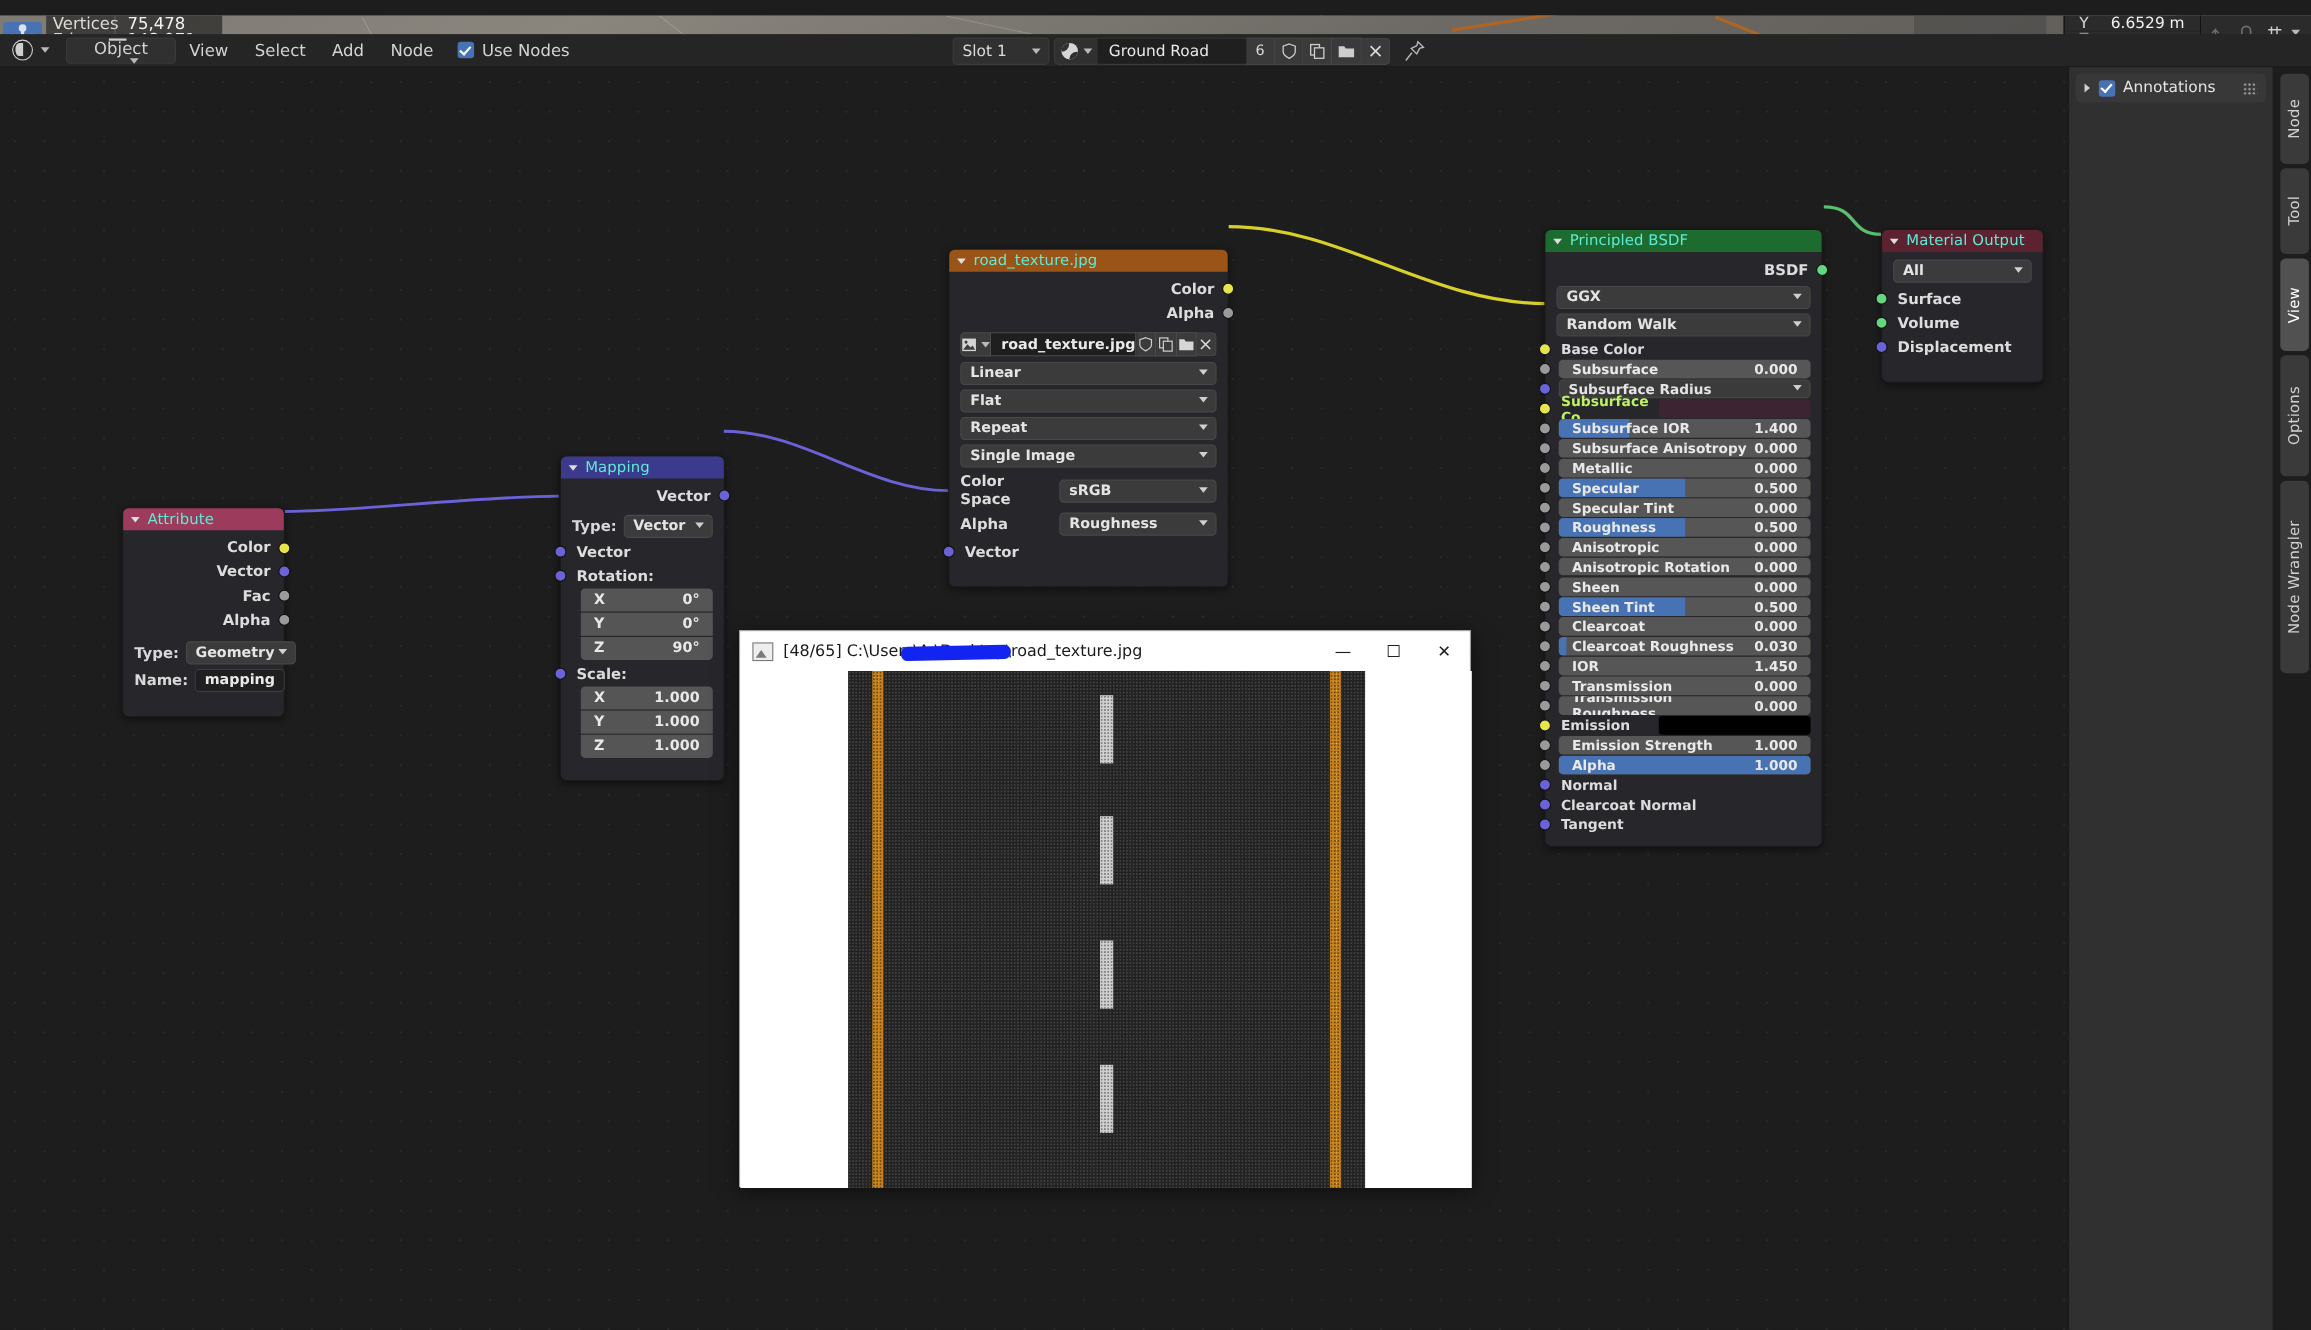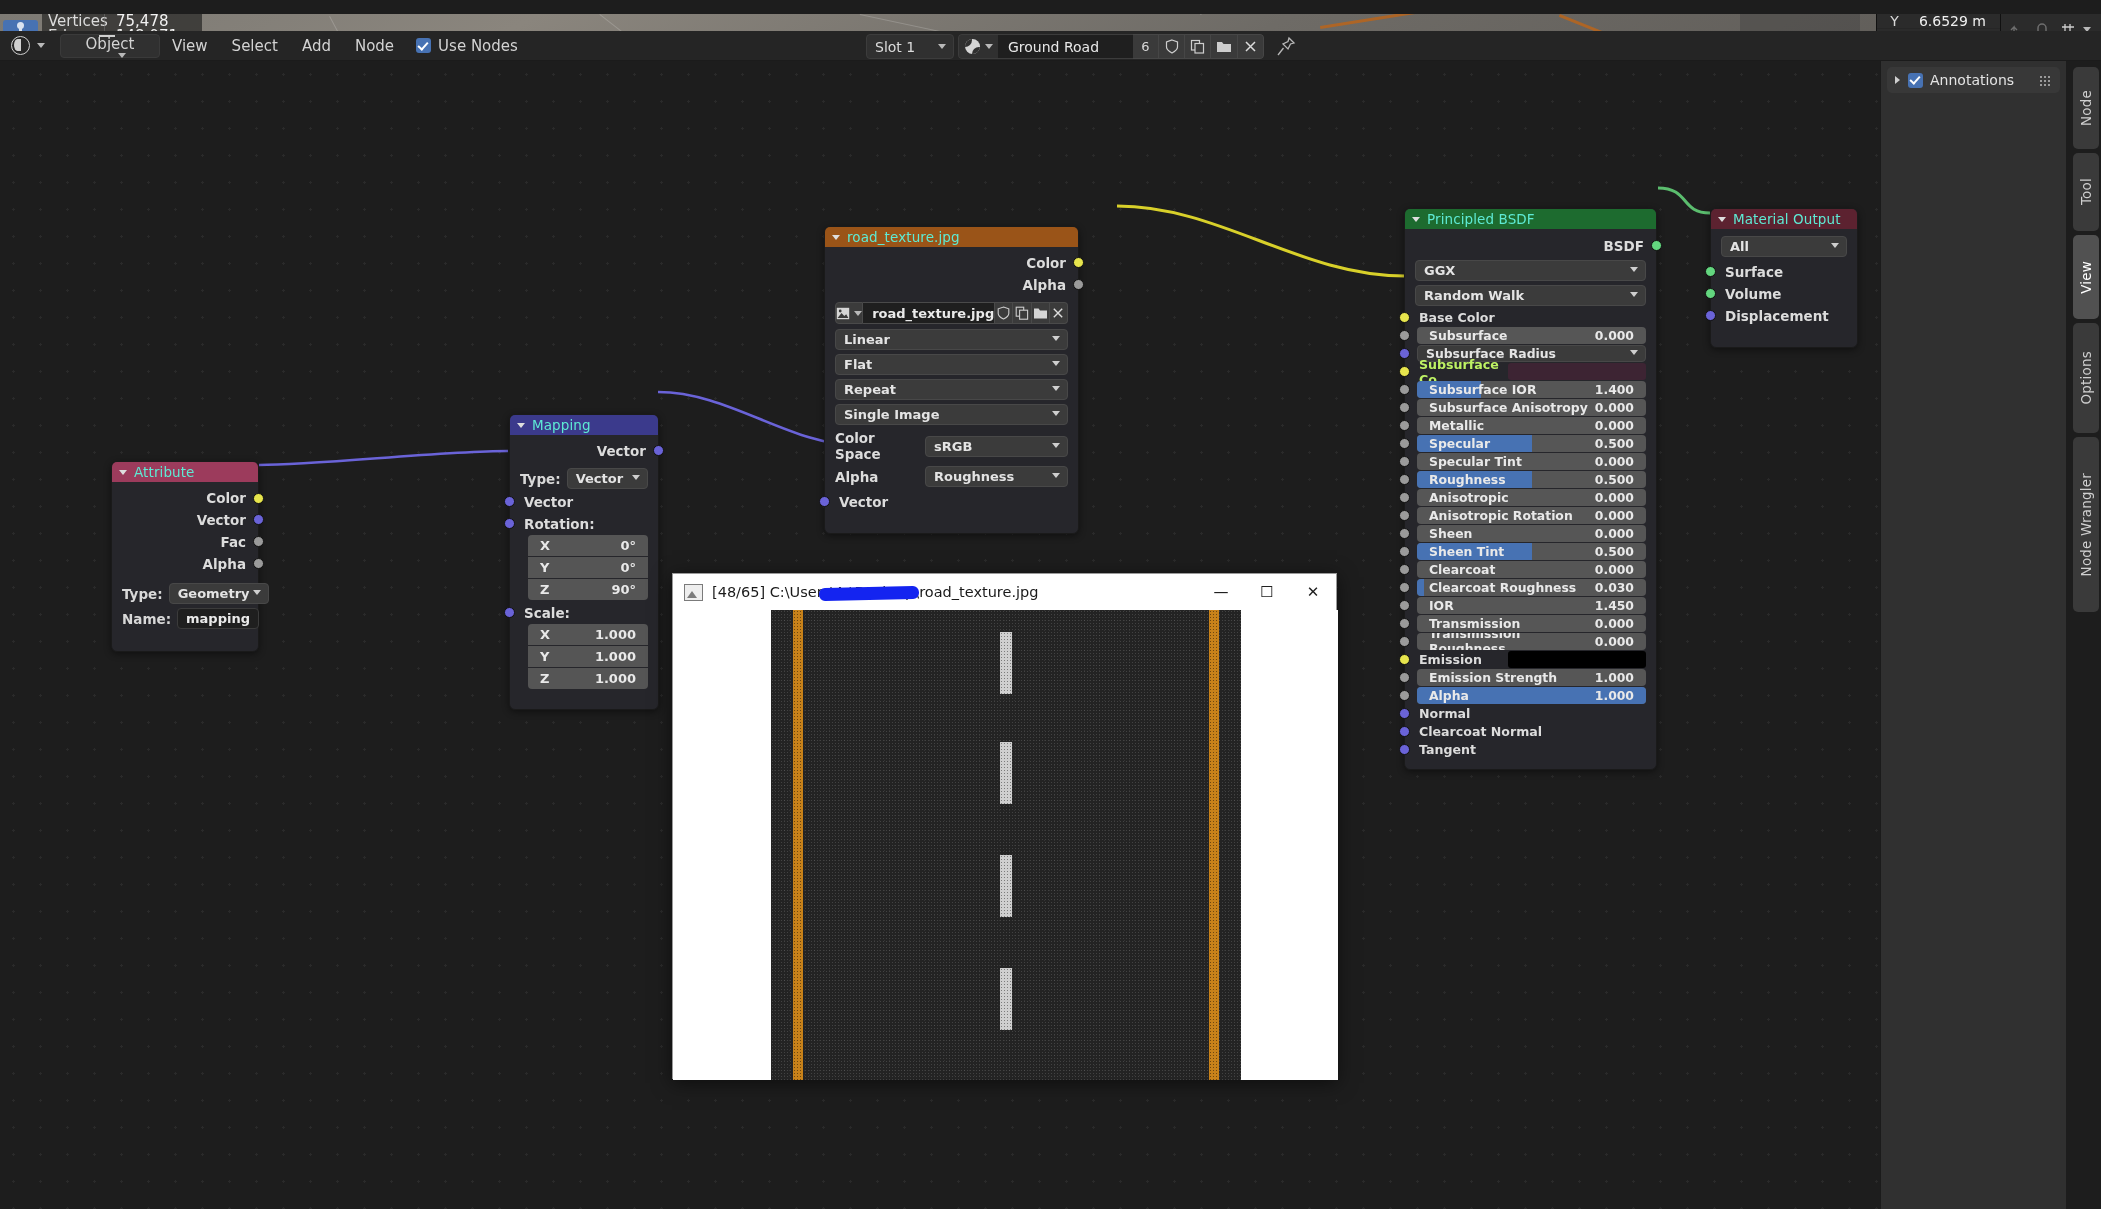--- a/index.html
+++ b/index.html
@@ -461,21 +461,21 @@
             <span class="val">1.000</span>
           </div>
           <div class="widget" style="border-radius:0 0 4px 4px;">
             <span class="lbl">Z</span>
             <span class="val">1.000</span>
           </div>
         </div>
       </div>
     </div>
 
-    <div class="node" style="left:824px;top:165px;width:255px;">
+    <div class="node" style="left:862px;top:165px;width:255px;">
       <div class="node-head" style="background:#9a5418;">
         <div class="tri"></div>
         <span>road_texture.jpg</span>
       </div>
       <div class="node-body">
         <div class="out-row" style="position:relative;">
           <span>Color</span>
           <div class="sock yellow" style="right:-6px;top:5px;position:absolute;"></div>
         </div>
         <div class="out-row" style="position:relative;">
@@ -642,21 +642,21 @@
                 <span class="val">0.500</span>
               </div>
             </div>
             <div style="position: relative; height: 17.4px; display: flex; align-items: center; padding: 0px 10px; margin-bottom: 0.6px;">
               <div class="sock grey" style="position: absolute; left: -6px; top: 3px;"></div>
               <div class="widget" style="flex: 1 1 0%; height: 16.6px; font-size: 12.4px; margin-left: 2px; background: rgb(86, 86, 86);">
                 <span class="lbl">Anisotropic</span>
                 <span class="val">0.000</span>
               </div>
             </div>
-            <div style="position: relative; height: 17.4px; display: flex; align-items: center; padding: 0px 10px; margin-bottom: 0.6px;">
+            <div style="position: relative; height: 17.4px; display: flex; align-items: flex-start; padding: 0px 10px; margin-bottom: 0.6px;">
               <div class="sock grey" style="position: absolute; left: -6px; top: 3px;"></div>
               <div class="widget" style="flex: 1 1 0%; height: 16.6px; font-size: 12.4px; margin-left: 2px; background: rgb(86, 86, 86);">
                 <span class="lbl">Anisotropic Rotation</span>
                 <span class="val">0.000</span>
               </div>
             </div>
             <div style="position: relative; height: 17.4px; display: flex; align-items: center; padding: 0px 10px; margin-bottom: 0.6px;">
               <div class="sock grey" style="position: absolute; left: -6px; top: 3px;"></div>
               <div class="widget" style="flex: 1 1 0%; height: 16.6px; font-size: 12.4px; margin-left: 2px; background: rgb(86, 86, 86);">
                 <span class="lbl">Sheen</span>

